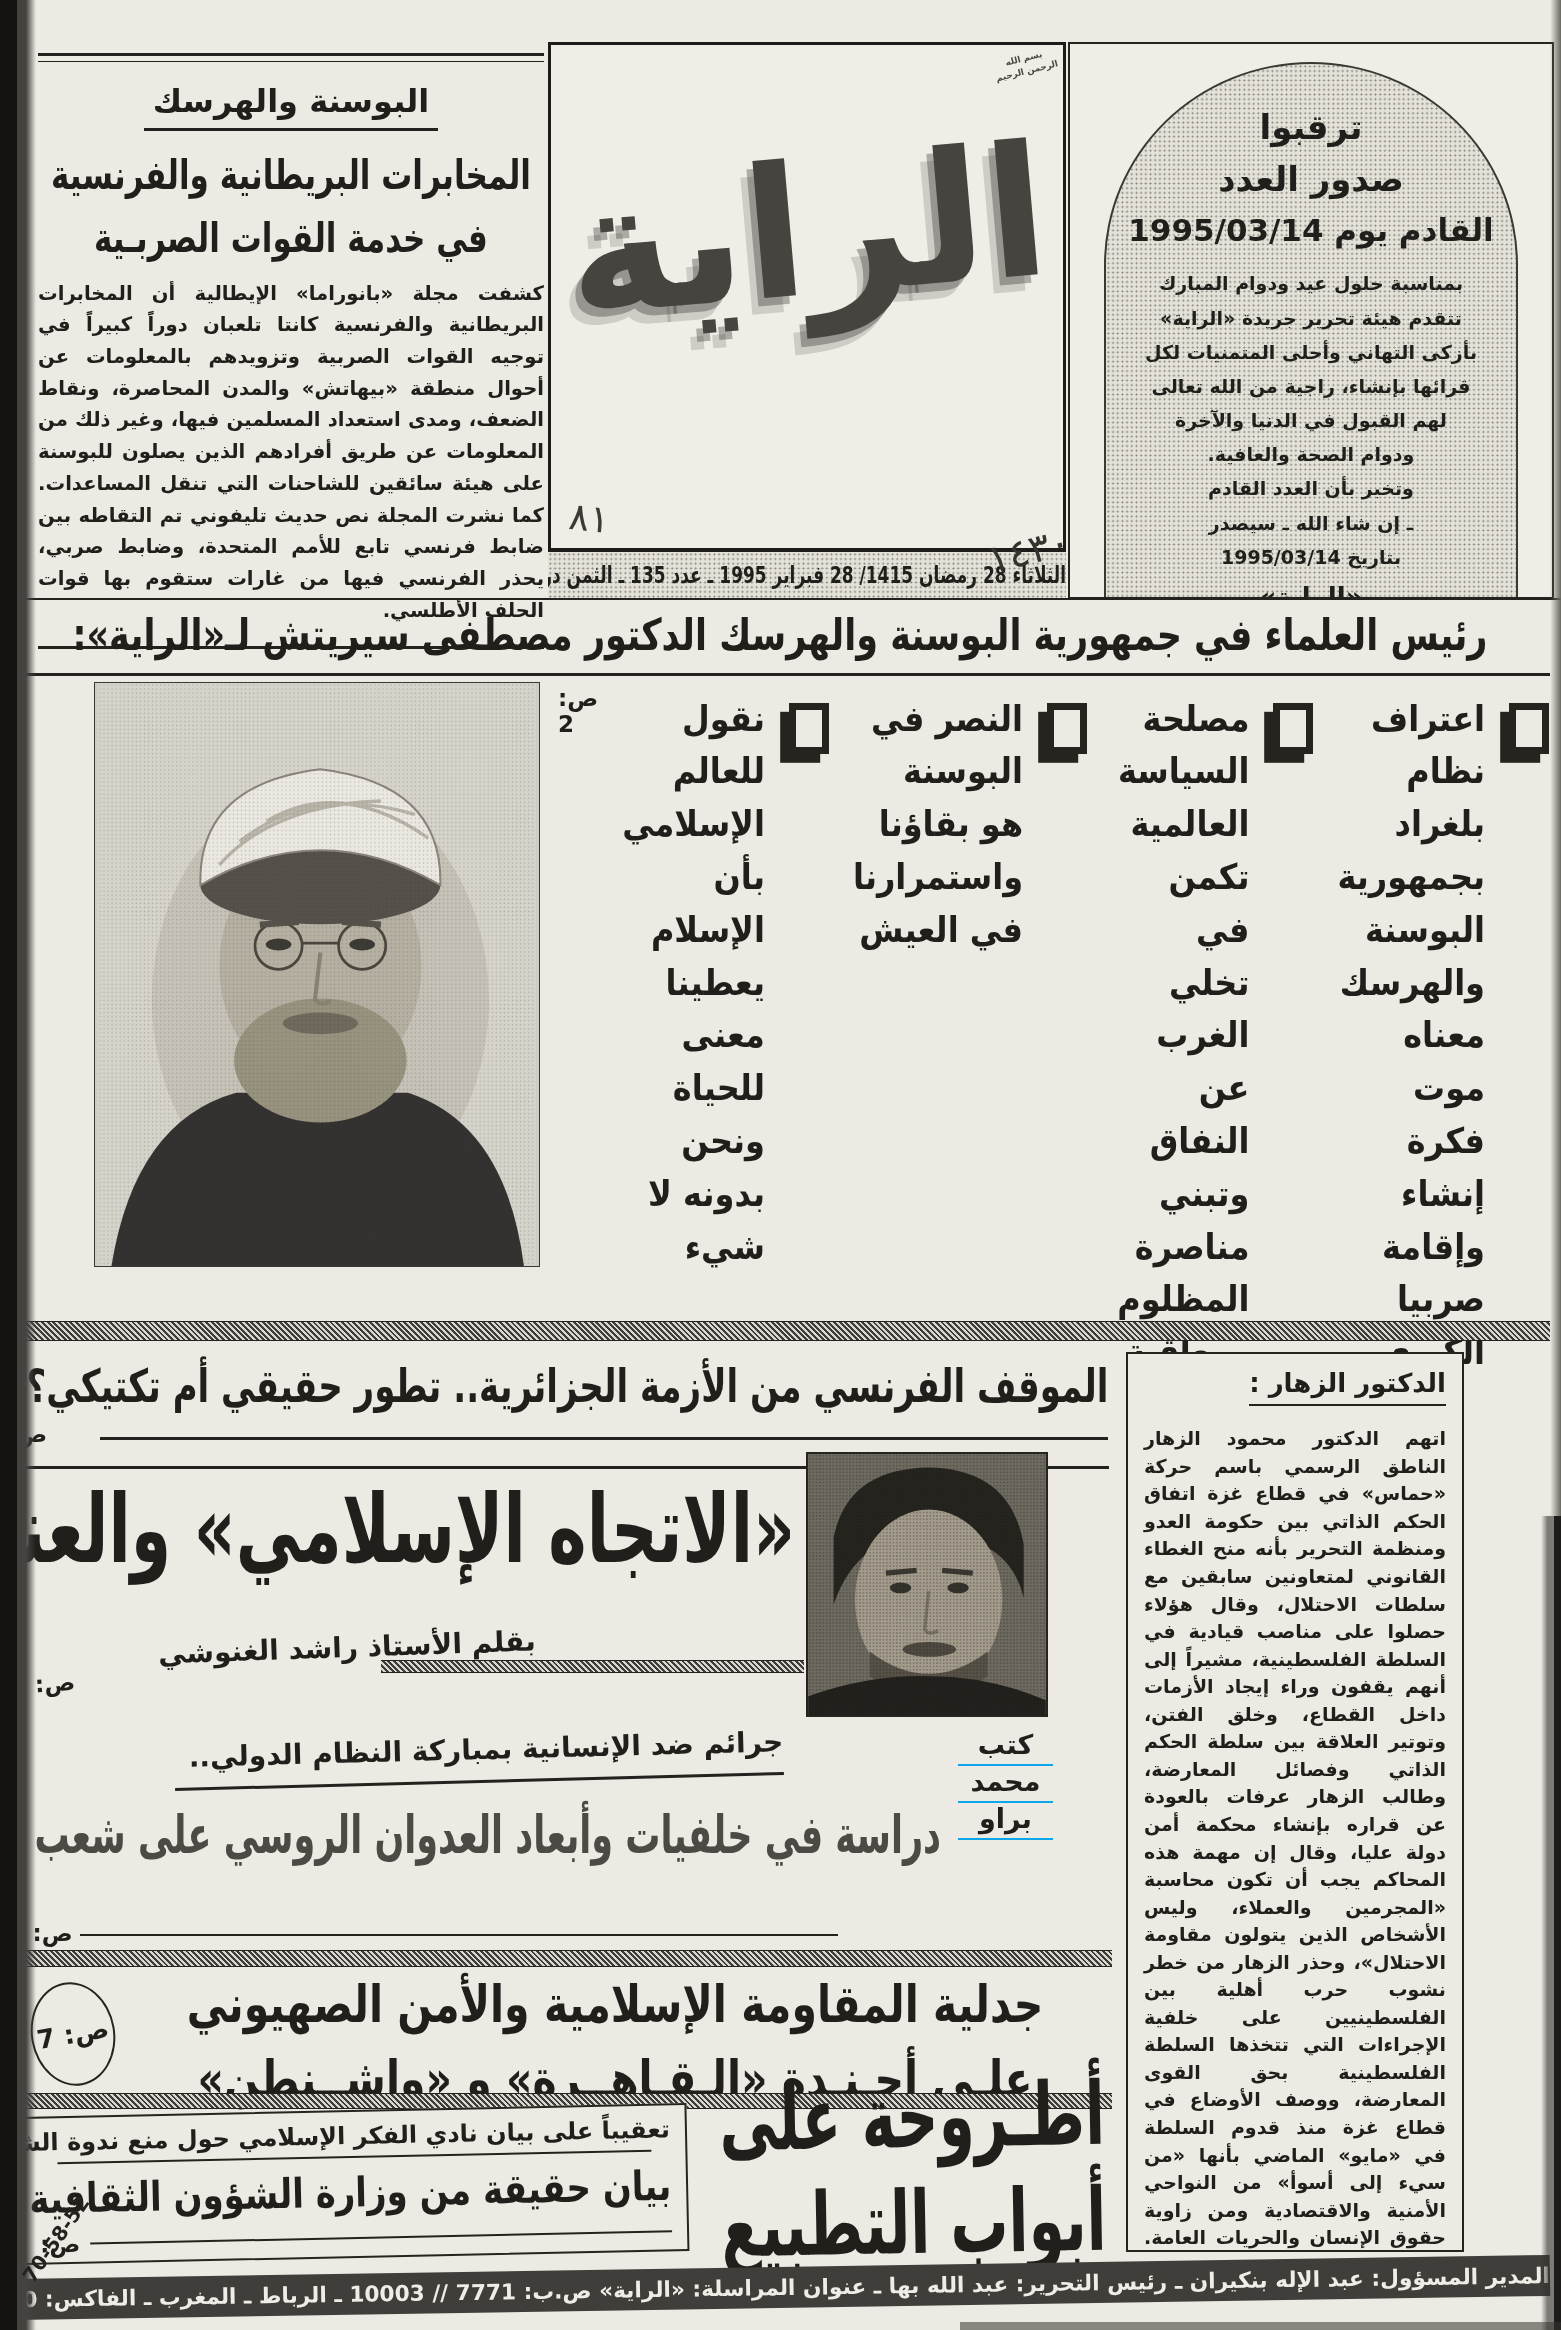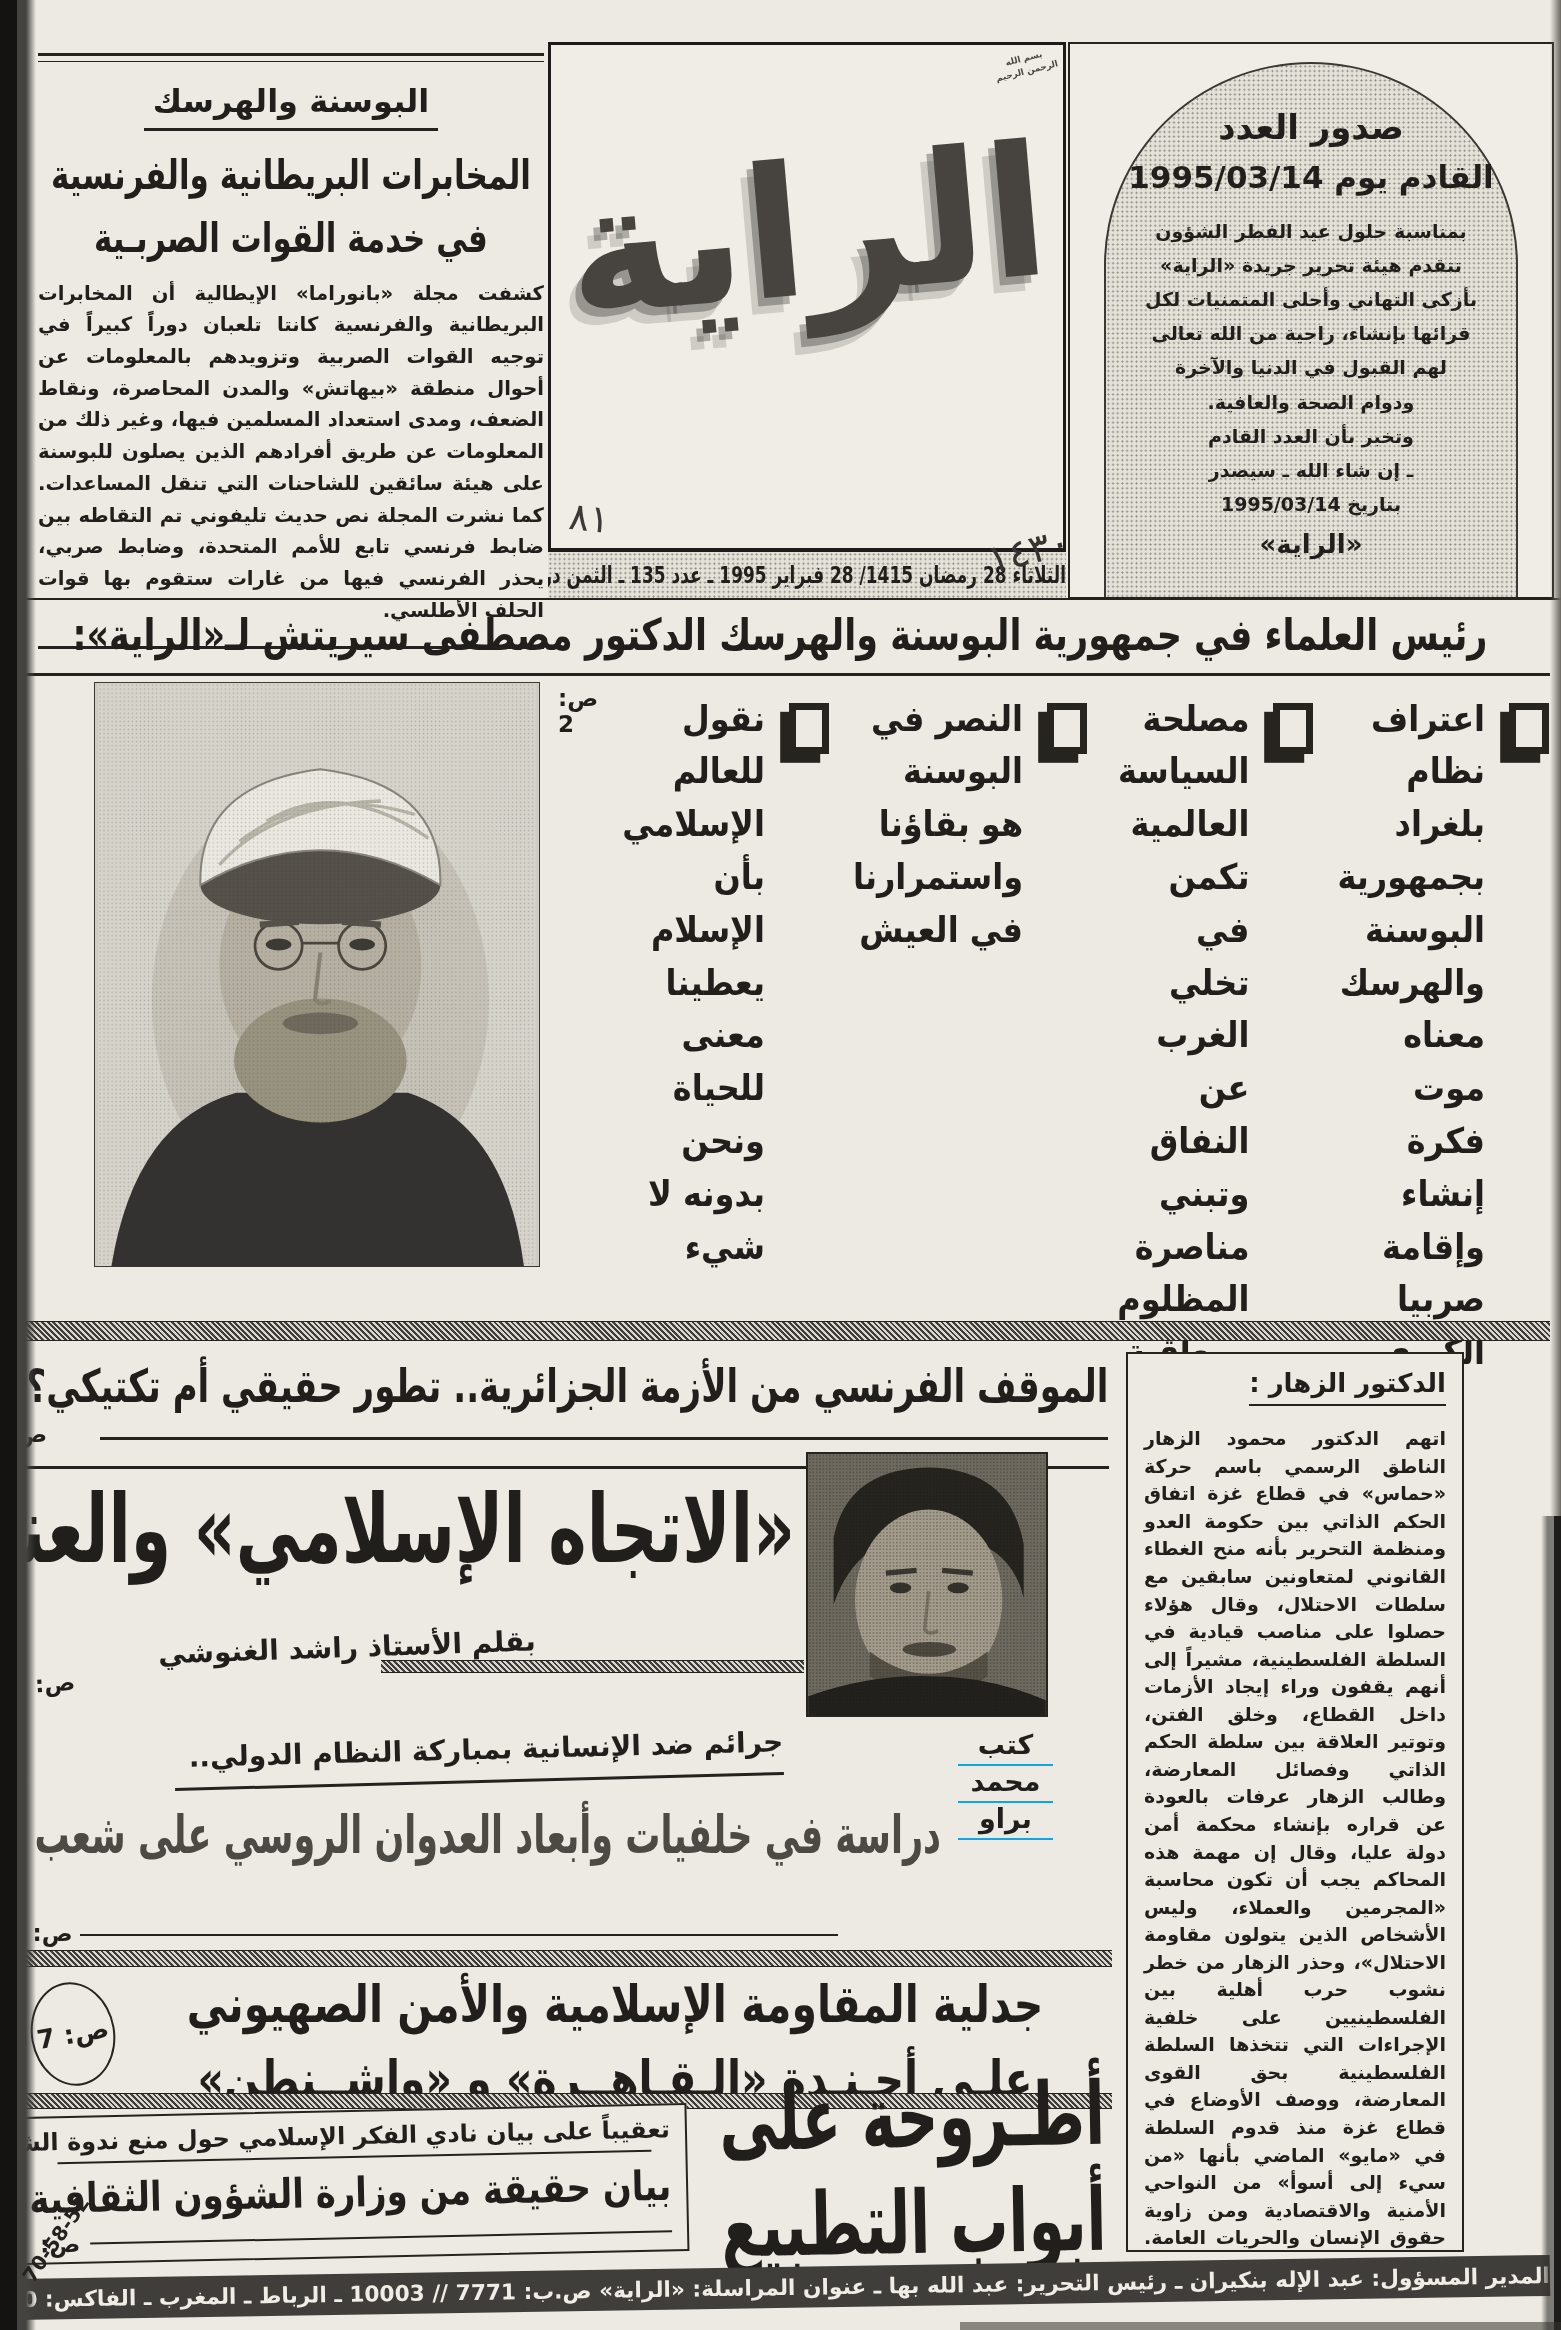--- a/index.html
+++ b/index.html
@@ -163,24 +163,25 @@
     <div class="logo">الراية</div>
     <div class="hand81">٨١</div>
   </div>
   <div class="abs hand1430">١٤٣٠</div>
   <div class="abs dateline dots">
     <span>الثلاثاء 28 رمضان 1415/ 28 فبراير 1995 ـ عدد 135 ـ الثمن درهمان</span>
   </div>
 
   <div class="abs announce">
     <div class="dome dots">
+      <div class="an-big">ترقبوا</div>
       <div class="an-big">صدور العدد</div>
       <div class="an-big3">القادم يوم 1995/03/14</div>
       <div class="an-smalls">
-        <div class="an-small">بمناسبة حلول عيد الفطر الشؤون</div>
+        <div class="an-small">بمناسبة حلول عيد ودوام المبارك</div>
         <div class="an-small">تتقدم هيئة تحرير جريدة «الراية»</div>
         <div class="an-small">بأزكى التهاني وأحلى المتمنيات لكل</div>
         <div class="an-small">قرائها بإنشاء، راجية من الله تعالى</div>
         <div class="an-small">لهم القبول في الدنيا والآخرة</div>
         <div class="an-small">ودوام الصحة والعافية.</div>
         <div class="an-small">وتخبر بأن العدد القادم</div>
         <div class="an-small">ـ إن شاء الله ـ سيصدر</div>
         <div class="an-small">بتاريخ 1995/03/14</div>
       </div>
       <div class="an-sig">«الراية»</div>

